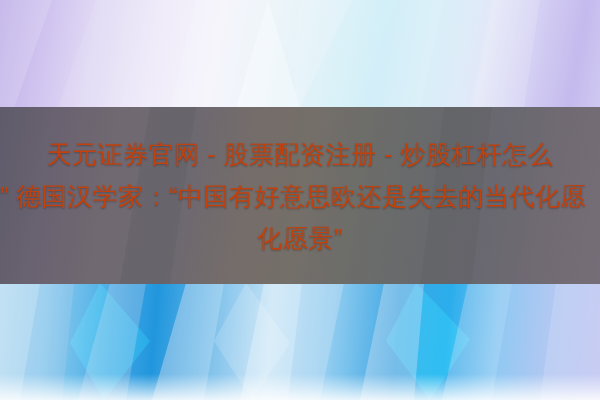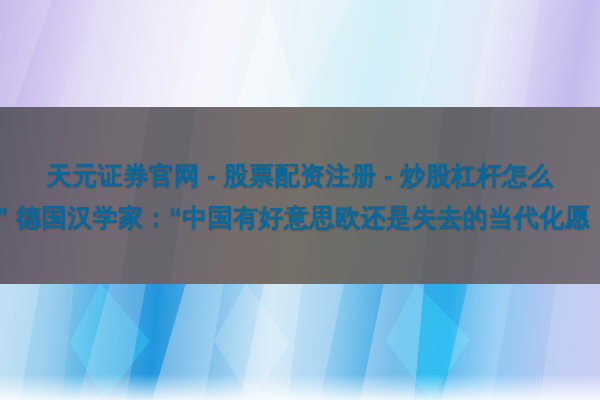--- a/index.html
+++ b/index.html
@@ -104,22 +104,22 @@
     width: 600px;
     height: 177px;
     display: flex;
     flex-direction: column;
     align-items: center;
     justify-content: center;
     gap: 4px;
     pointer-events: none;
   }
   .title-line {
-    color: #0369a1;
-    font-weight: bold;
+    color: #c2410c;
+    font-weight: normal;
     font-size: 25px;
     line-height: 38px;
     letter-spacing: 0.5px;
     white-space: nowrap;
     text-align: left;
     text-shadow: 0 1px 2px rgba(0,0,0,0.28);
   }
   .line-1 { }
   .line-2 {
     
@@ -205,15 +205,16 @@
       <polygon points="492,0 540,0 524,177 472,177" fill="#ffffff" opacity="0.07"></polygon>
       <polygon points="150,0 196,0 170,177 120,177" fill="#000000" opacity="0.05"></polygon>
       <polygon points="444,0 492,0 472,177 420,177" fill="#000000" opacity="0.04"></polygon>
     </svg>
     <div class="shade"></div>
   </div>
 
   <div class="title-wrap">
     <div class="title-line line-1">天元证券官网 - 股票配资注册 - 炒股杠杆怎么</div>
     <div class="title-line line-2">” 德国汉学家：“中国有好意思欧还是失去的当代化愿</div>
+    <div class="title-line line-3">化愿景”</div>
   </div>
 
 </div>
 
 </body></html>

